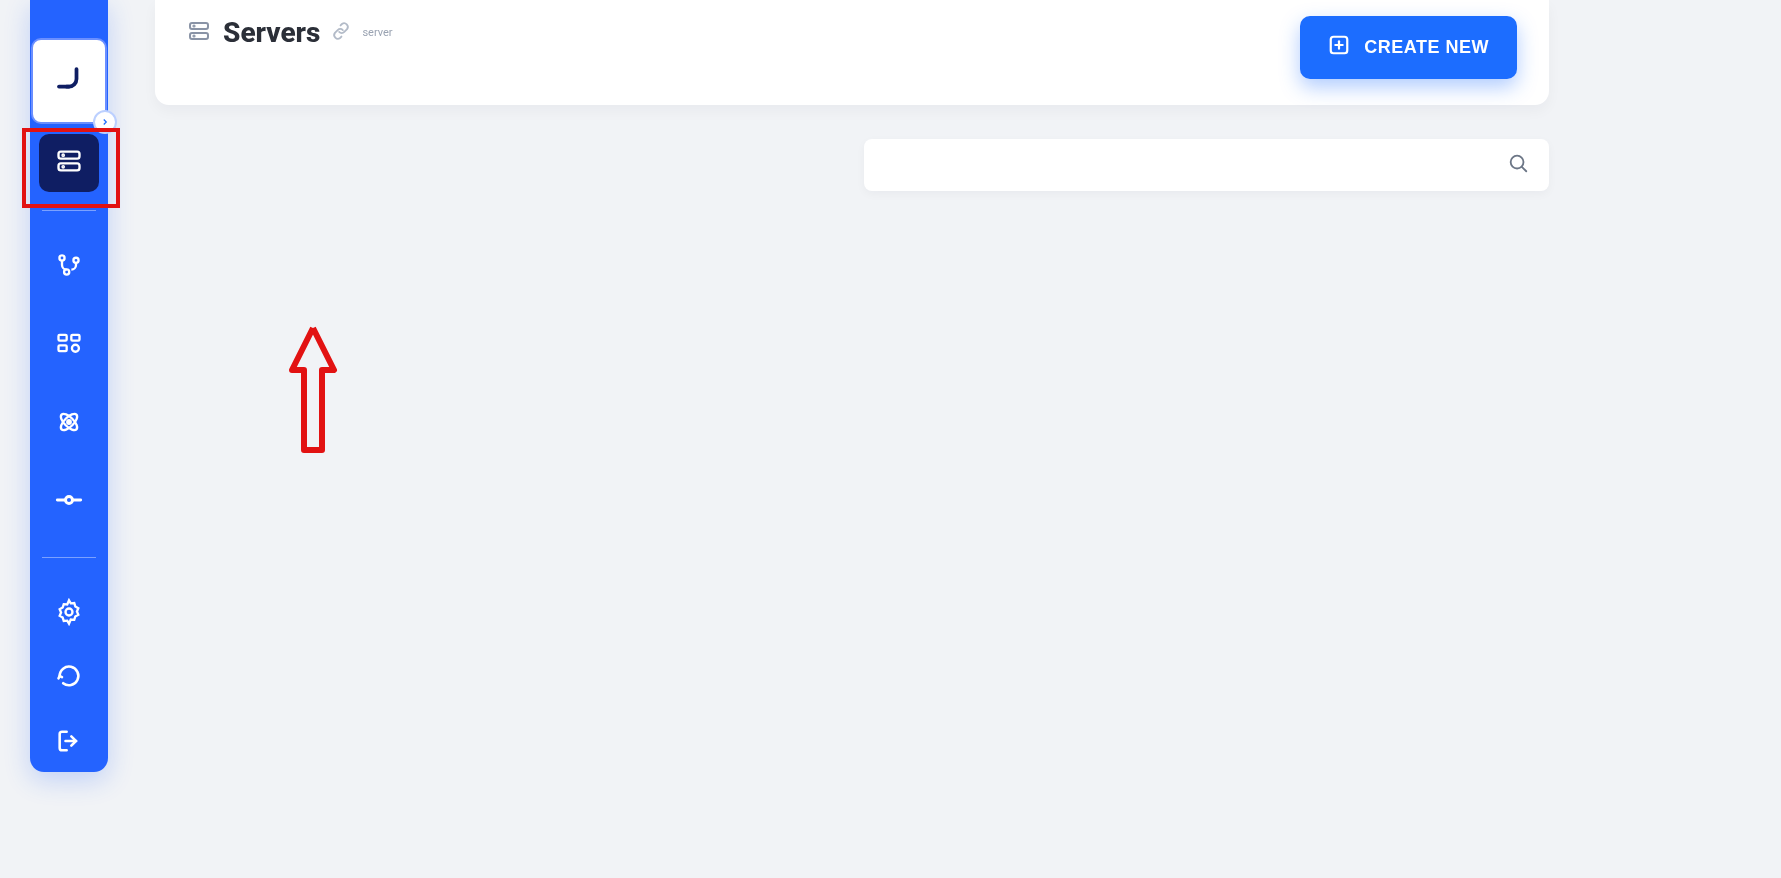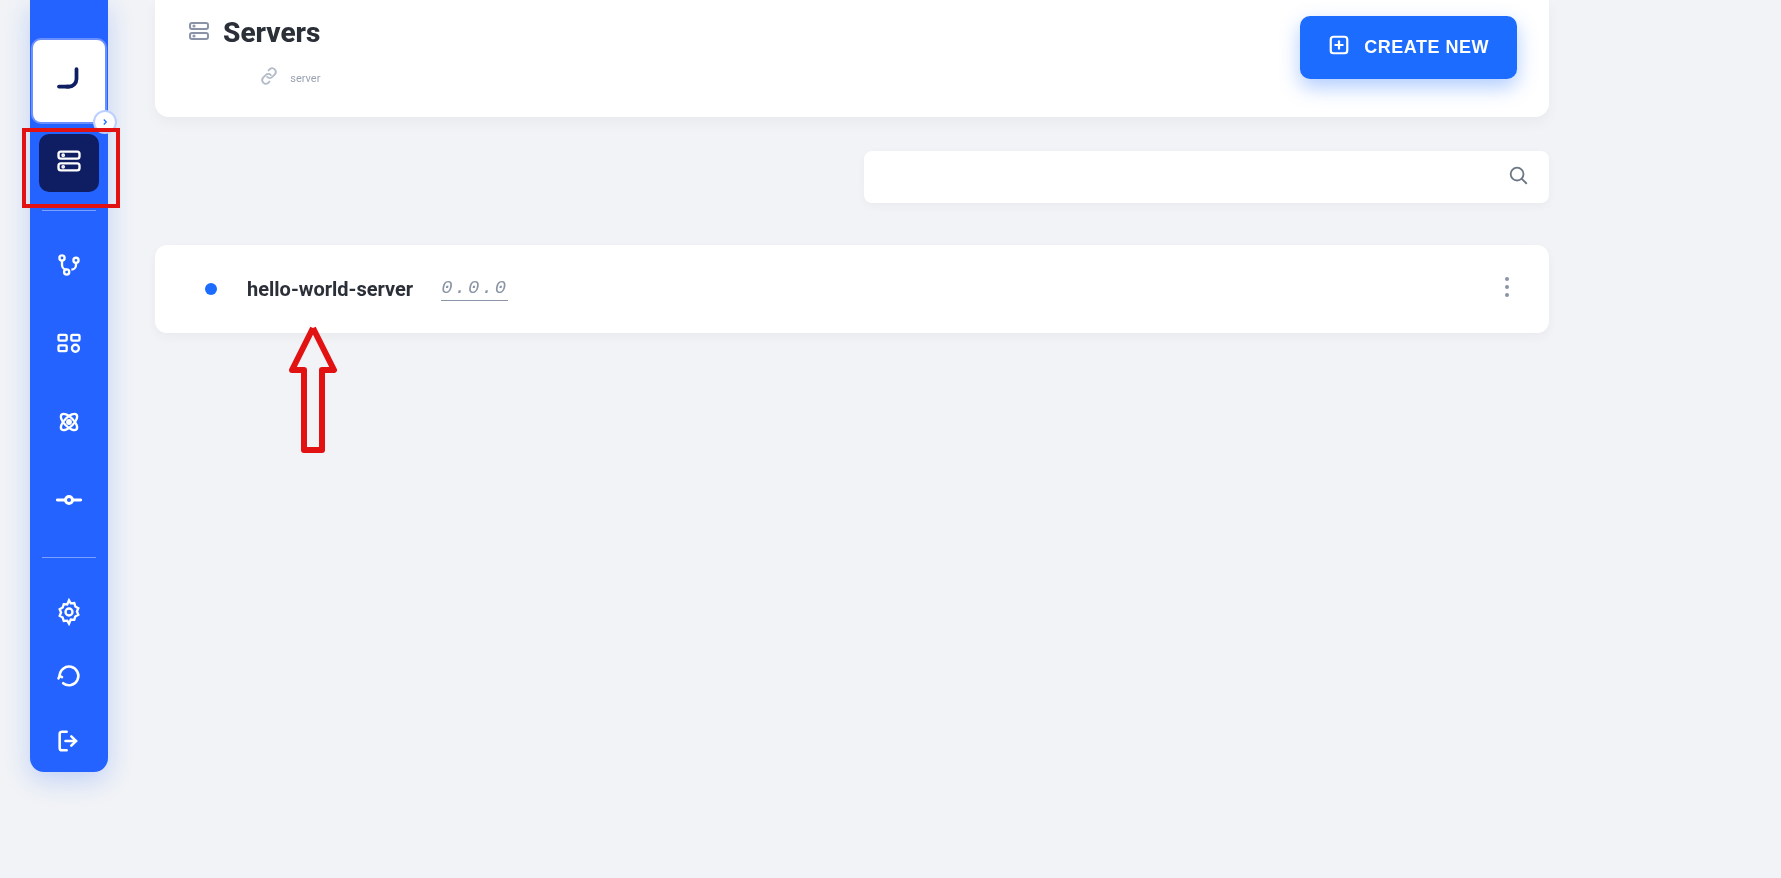--- a/index.html
+++ b/index.html
@@ -98,21 +98,21 @@
 
   .header-card {
     background:#fff;
     border-radius: 0 0 14px 14px;
     padding: 16px 32px 26px 32px;
     display:flex;
     align-items:flex-start;
     justify-content:space-between;
     box-shadow: 0 6px 14px rgba(15,30,60,.04);
   }
-  .header-left { display:flex; flex-direction:column; gap:16px;align-items:flex-end; }
+  .header-left { display:flex; flex-direction:row; gap:8px; }
   .header-title-row { display:flex; align-items:center; gap:12px; }
   .header-title-row svg { width:24px; height:24px; stroke:#8a94a6; }
   .header-title {
     font-size: 28px;
     font-weight: 800;
     color: #2b2f38;
   }
   .header-sub-row { display:flex; align-items:center; gap:10px; margin-left:2px; }
   .header-sub-row svg { width:22px; height:22px; stroke:#b3bbc8; }
   .header-sub { color:#9aa3b2; font-size:11px; }
@@ -356,34 +356,19 @@
       <input type="text" placeholder="" style="">
       <span>
         <svg viewBox="0 0 24 24" fill="none" stroke="#6c7686" stroke-width="2" stroke-linecap="round">
           <circle cx="11" cy="11" r="7"></circle>
           <line x1="21" y1="21" x2="16.2" y2="16.2"></line>
         </svg>
       </span>
     </div>
   </div>
 
-  <div class="row-card">
-    <span class="dot"></span>
-    <span class="row-name">hello-world-server</span>
-    <span class="row-ver">0.0.0</span>
-    <span class="row-spacer"></span>
-    <span class="more-btn">
-      <span>
-        <svg viewBox="0 0 6 22" fill="#8a94a6">
-          <circle cx="3" cy="3" r="2"></circle>
-          <circle cx="3" cy="11" r="2"></circle>
-          <circle cx="3" cy="19" r="2"></circle>
-        </svg>
-      </span>
-    </span>
-  </div>
 </div>
 
 <svg class="anno-arrow" viewBox="0 0 50 130">
   <g fill="none" stroke="#e21212" stroke-width="6" stroke-linejoin="round" stroke-linecap="butt">
     <polyline points="25,4 46,46 34,46 34,126 16,126 16,46 4,46 25,4" fill="none"></polyline>
   </g>
 </svg>
 
 </body></html>

